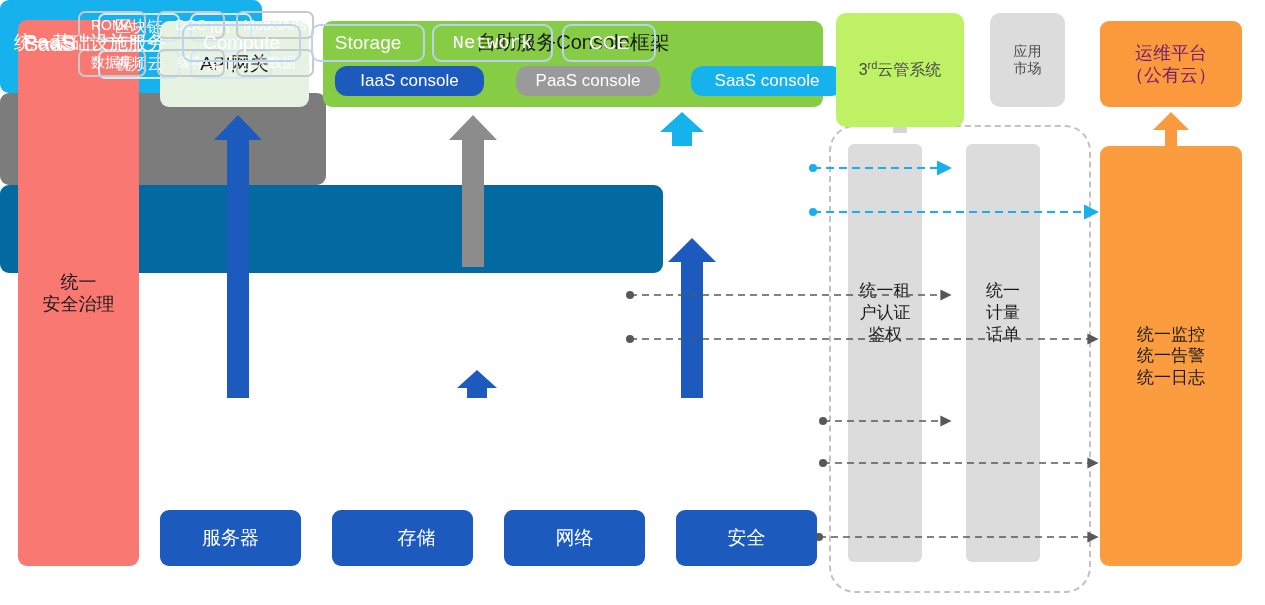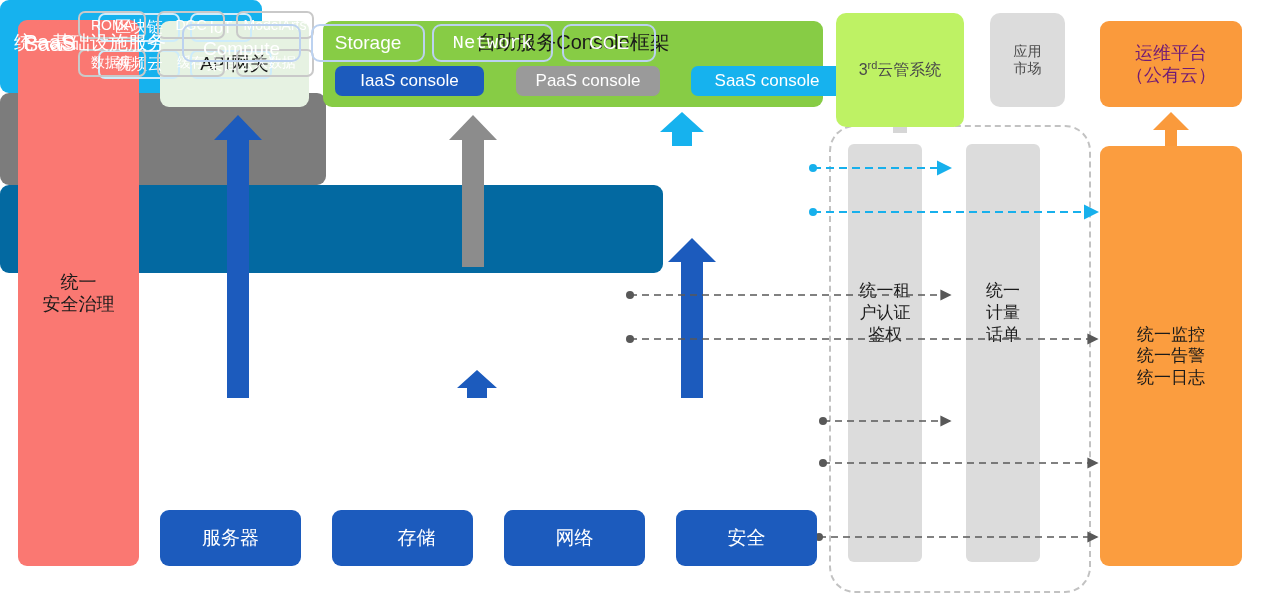--- a/index.html
+++ b/index.html
@@ -13,21 +13,21 @@
             color:#1a1a1a;font-size:18px;font-weight:400;}
 
   
   #apiGw{left:160px;top:21px;width:149px;height:86px;background:#e6f2e2;border-radius:9px;
          color:#1a1a1a;font-size:19px;}
 
   
   #console{left:323px;top:21px;width:500px;height:86px;background:#87cc45;border-radius:9px;
            display:block;}
   #consoleTitle{position:absolute;left:0;top:9px;width:100%;text-align:center;color:#1a1a1a;font-size:20px;}
-  .conPill{position:absolute;top:45px;height:30px;color:#fff;font-size:17px;border-radius:7px;}
+  .conPill{position:absolute;top:45px;height:30px;color:#fff;font-size:17px;border-radius:12px;}
   #conIaaS{left:12px;width:149px;background:#1c5bbd;}
   #conPaaS{left:193px;width:144px;background:#9a9a9a;}
   #conSaaS{left:368px;width:152px;background:#16b2ee;}
 
   
   #thirdCloud{left:836px;top:13px;width:128px;height:114px;background:#bef264;border-radius:10px;
               color:#4a4a4a;font-size:16px;}
   #appMarket{left:990px;top:13px;width:75px;height:94px;background:#dcdcdc;border-radius:10px;
              color:#4a4a4a;font-size:14px;}
 
@@ -55,21 +55,21 @@
   #pp2{left:157px;top:11px;width:68px;}
   #pp3{left:236px;top:11px;width:78px;}
   #pp4{left:78px;top:49px;width:68px;}
   #pp5{left:157px;top:49px;width:68px;}
   #pp6{left:236px;top:49px;width:78px;}
 
   
   #infra{left:160px;top:398px;width:663px;height:88px;background:#0369a1;border-radius:9px;}
   #infraLabel{position:absolute;left:14px;top:30px;color:#fff;font-size:19px;}
   .infraPill{position:absolute;top:24px;height:38px;border:2px solid #bcd2f0;border-radius:9px;color:#fff;font-size:19px;}
-  #ip1{left:182px;width:119px;align-items:flex-end;}
+  #ip1{left:182px;width:119px;}
   #ip2{left:311px;width:114px;}
   #ip3{left:432px;width:121px;font-family:Liberation Mono, monospace;}
   #ip4{left:562px;width:94px;}
 
   
   .botBox{position:absolute;top:510px;height:56px;background:#1c5bbd;border-radius:9px;
           color:#fff;font-size:19px;}
   #bb1{left:160px;width:141px;}
   #bb2{left:332px;width:141px;padding-left:28px;}
   #bb3{left:504px;width:141px;}

